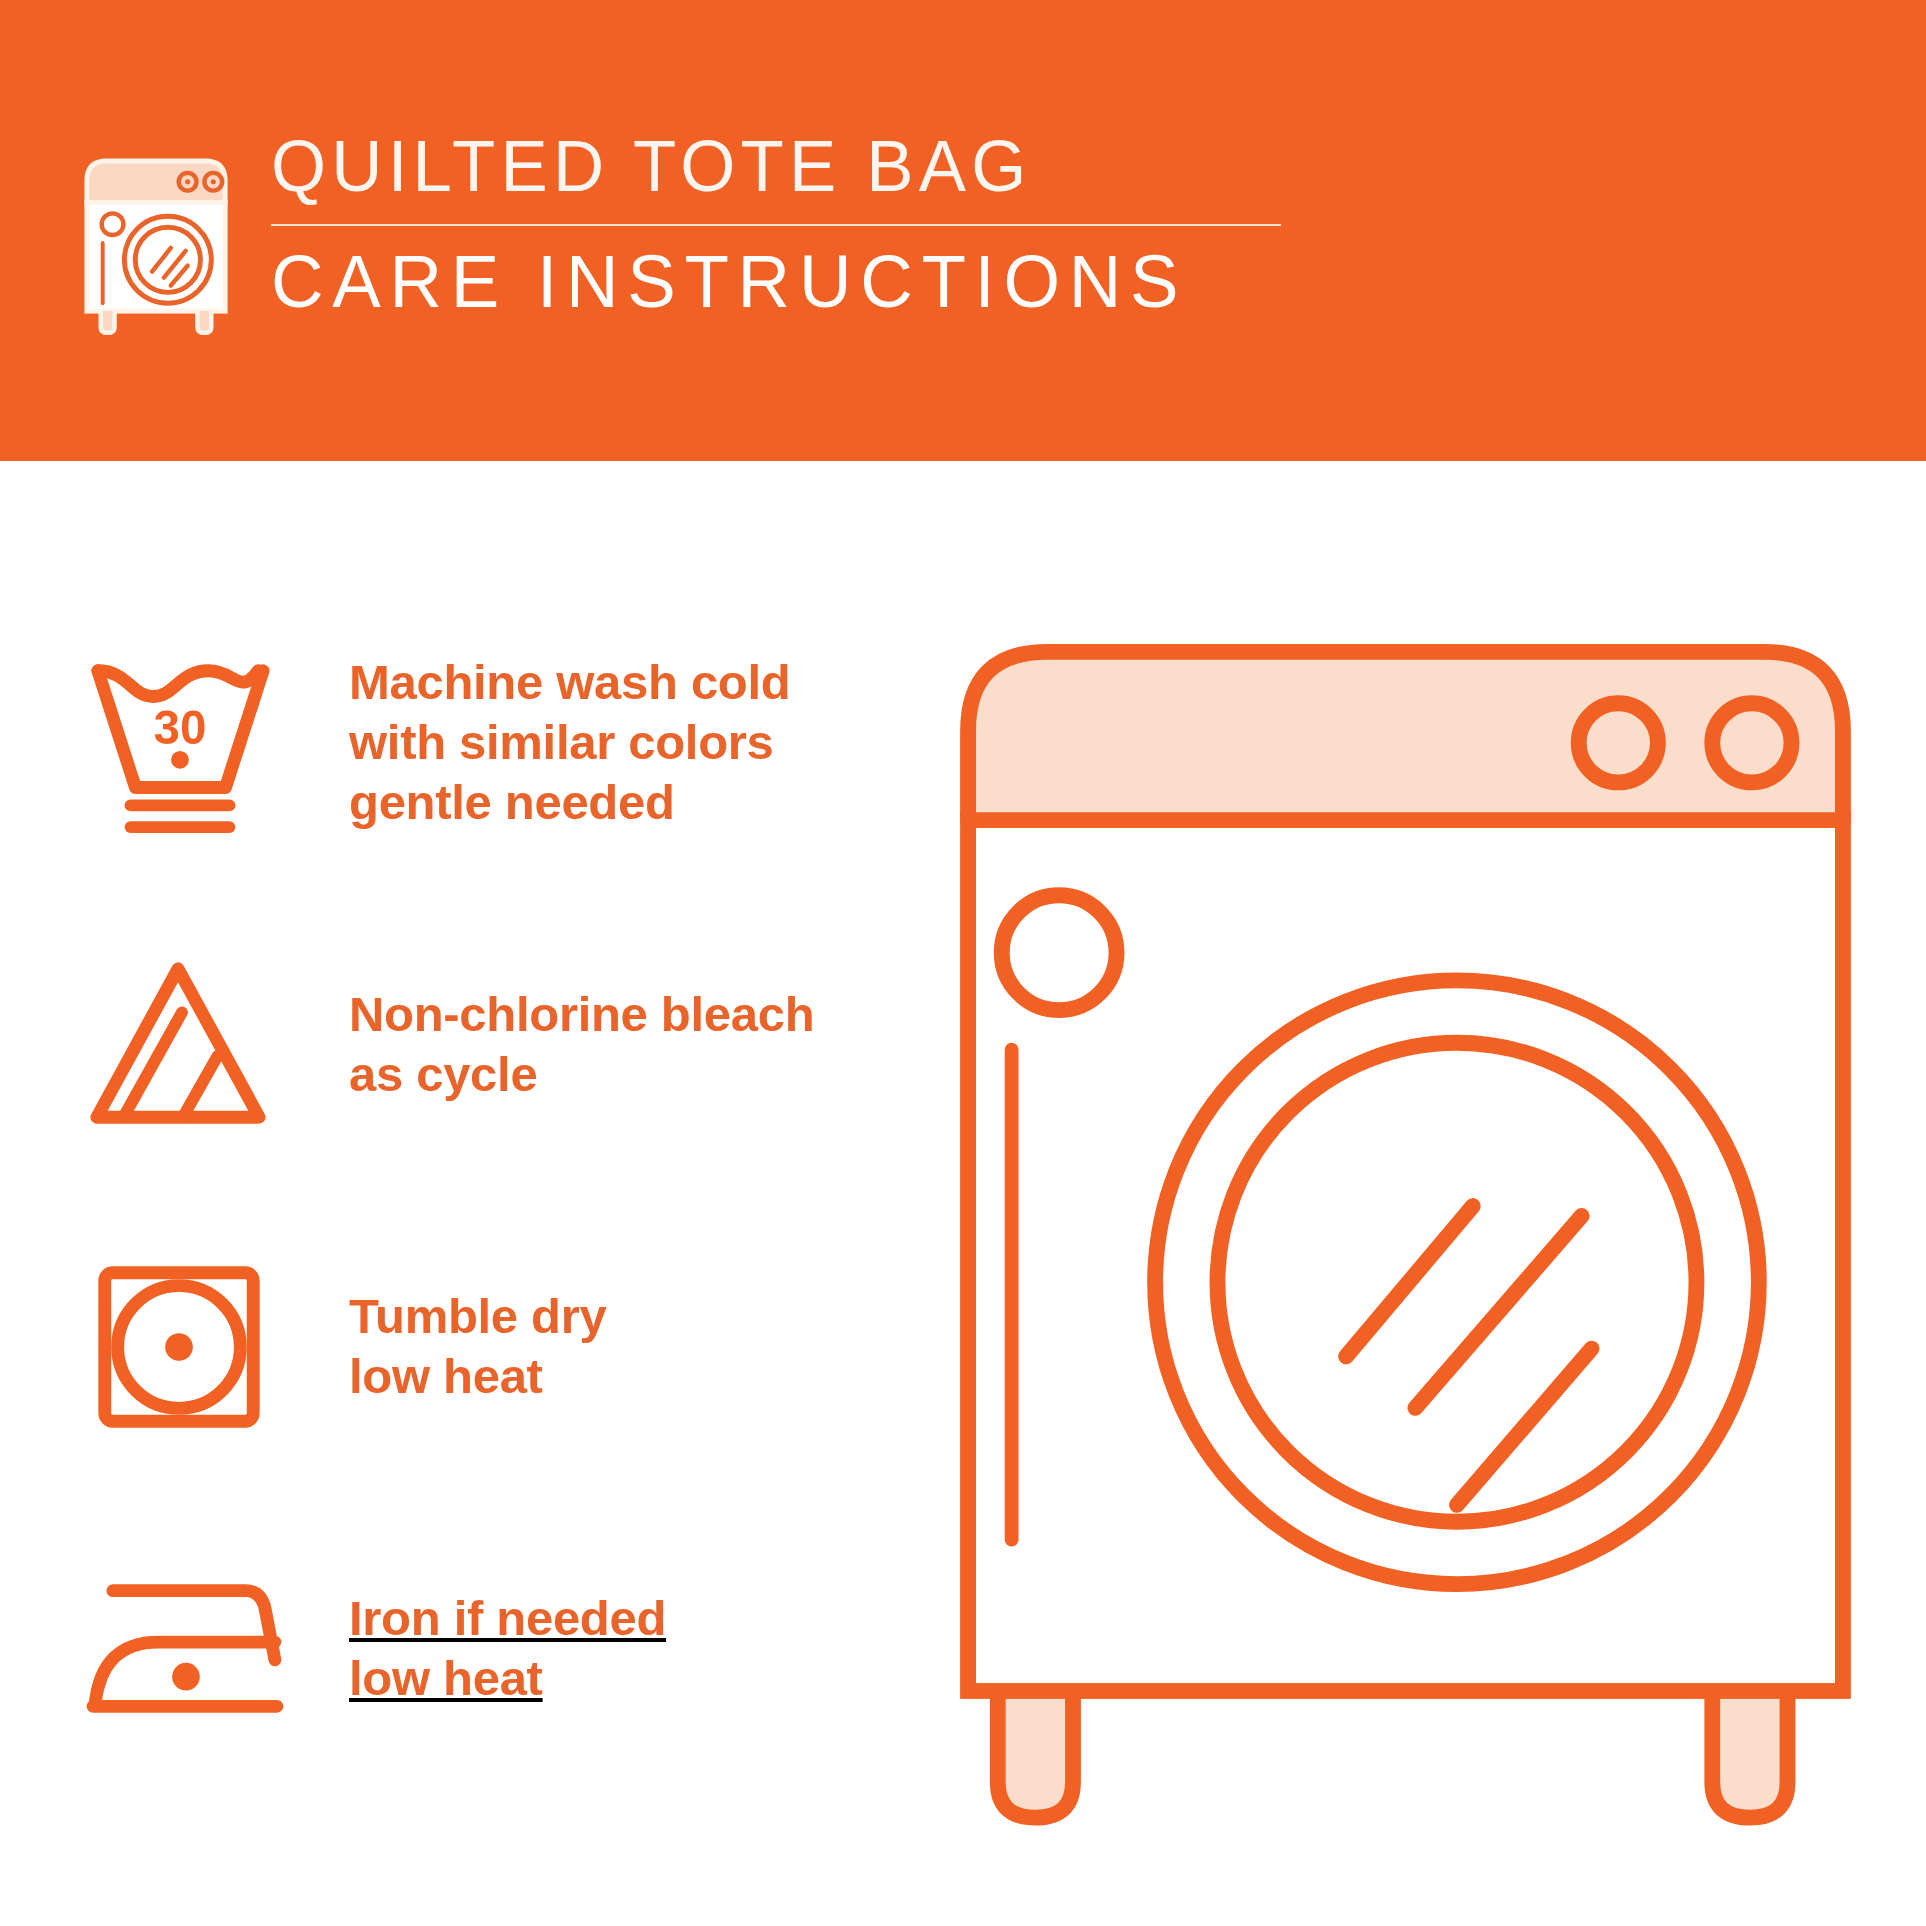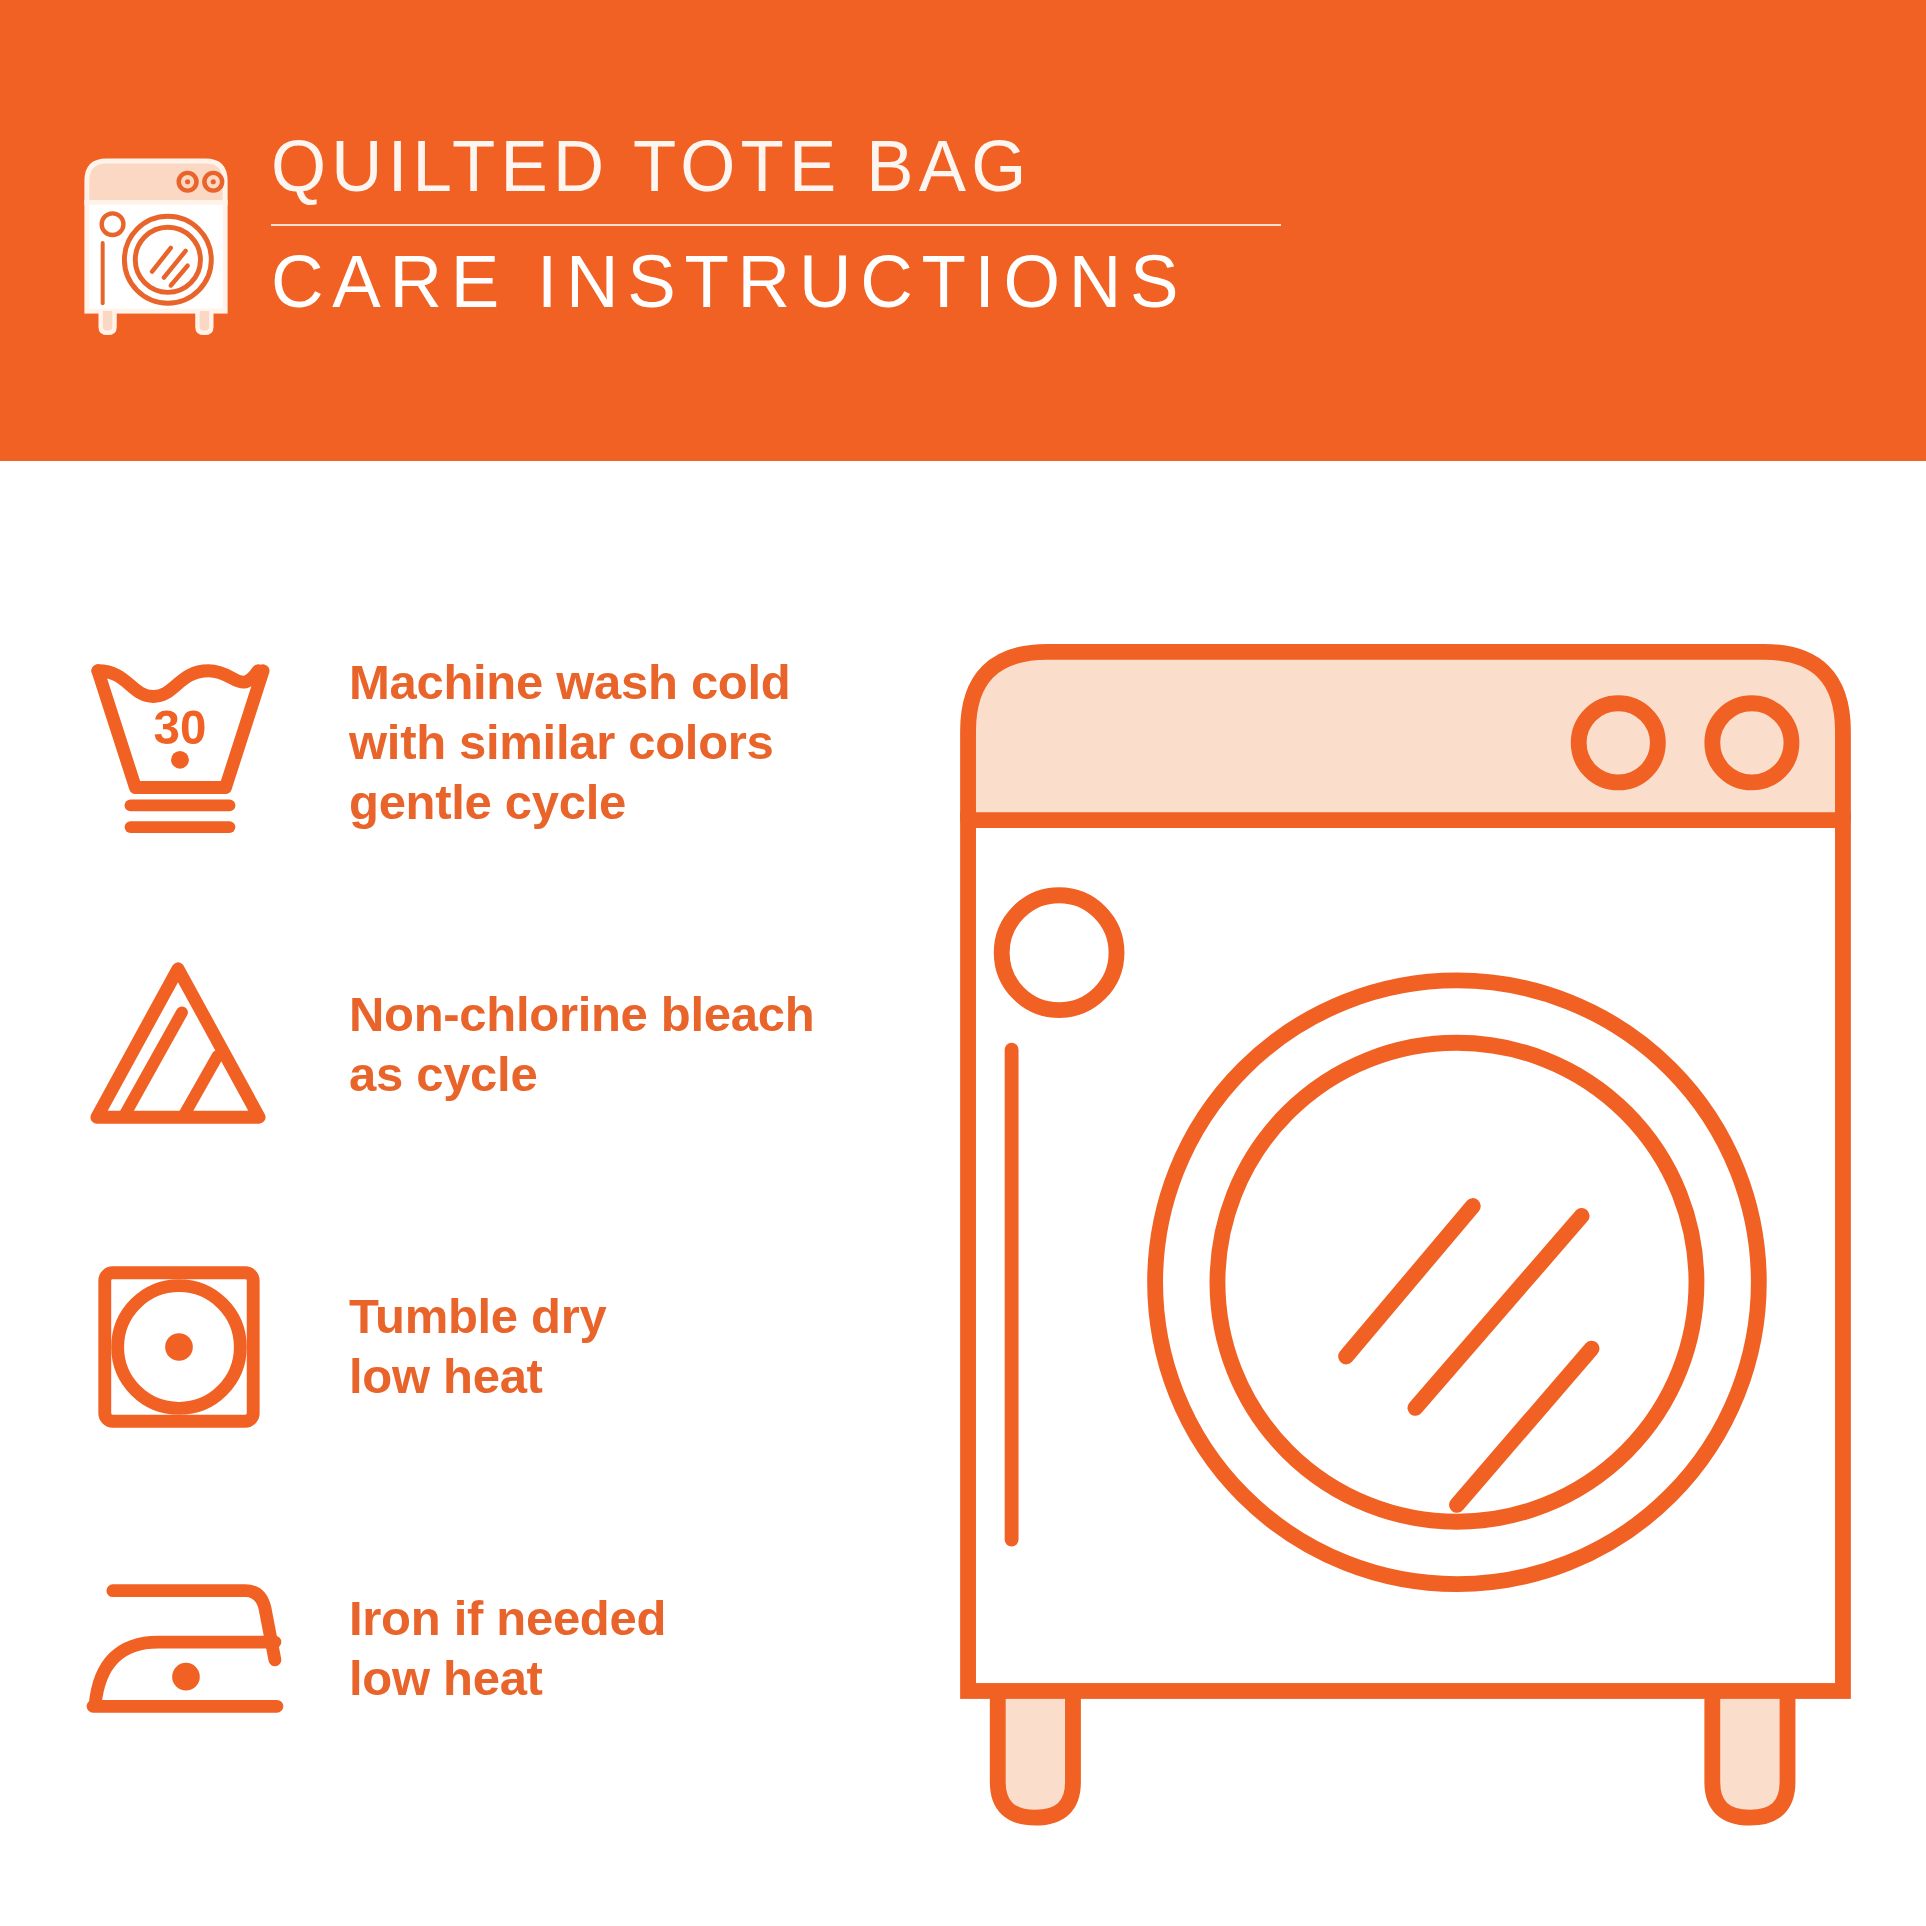--- a/index.html
+++ b/index.html
@@ -82,21 +82,21 @@
     top: 644px;
     width: 871px;
   }
   .care-row {
     display: flex;
     flex-direction: row;
     align-items: center;
     height: 198px;
     margin-bottom: 104px;
   }
-  .care-row:last-child { margin-bottom: 0; }
+  .care-row:last-child { margin-bottom: 0; text-decoration: underline; }
   .care-icon {
     width: 208px;
     height: 198px;
     flex: 0 0 auto;
     display: flex;
     align-items: center;
   }
   .care-text {
     margin-left: 62px;
     color: #E8642A;
@@ -168,21 +168,21 @@
         <line x1="52" y1="158" x2="152" y2="158" stroke="#F06123" stroke-width="12" stroke-linecap="round"></line>
         <line x1="52" y1="180" x2="152" y2="180" stroke="#F06123" stroke-width="12" stroke-linecap="round"></line>
 
         <text x="102" y="96" text-anchor="middle" font-family="Liberation Sans, sans-serif" font-size="48" font-weight="700" fill="#F06123">30</text>
         <circle cx="102" cy="112" r="9" fill="#F06123"></circle>
       </svg>
     </div>
     <div class="care-text">
       <span class="ln">Machine wash cold</span>
       <span class="ln">with similar colors</span>
-      <span class="ln">gentle cycle</span>
+      <span class="ln">gentle needed</span>
     </div>
   </div>
 
   <div class="care-row">
     <div class="care-icon">
       <svg viewBox="0 0 200 190" width="198" height="188">
         <path d="M100 18 L182 168 L18 168 Z" fill="none" stroke="#F06123" stroke-width="13" stroke-linejoin="round"></path>
         <line x1="104" y1="62" x2="46" y2="166" stroke="#F06123" stroke-width="12" stroke-linecap="round"></line>
         <line x1="140" y1="106" x2="106" y2="166" stroke="#F06123" stroke-width="12" stroke-linecap="round"></line>
       </svg>

